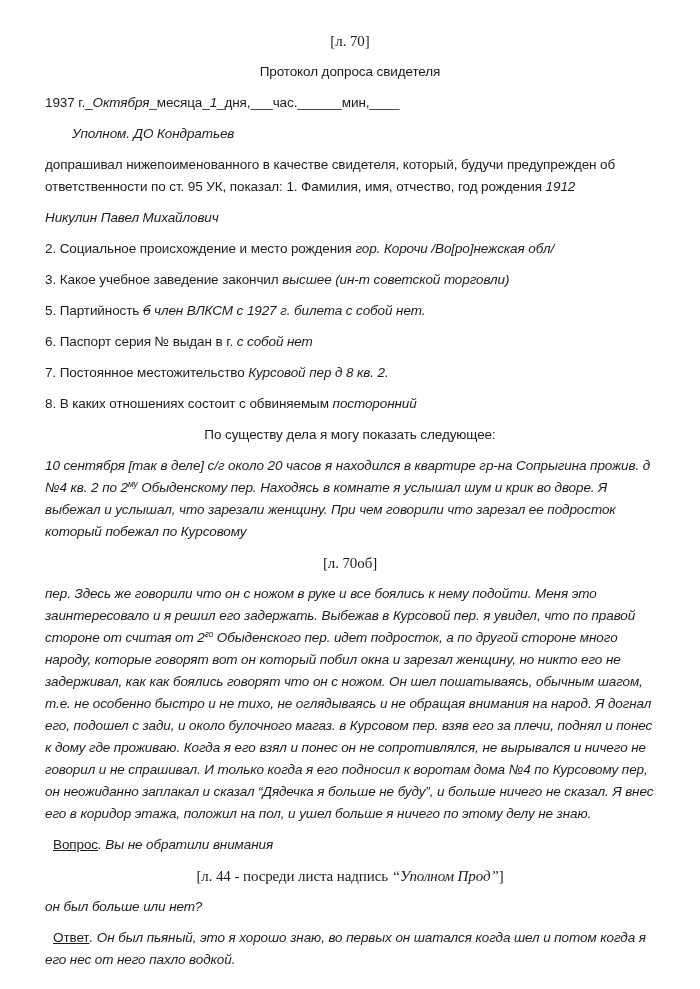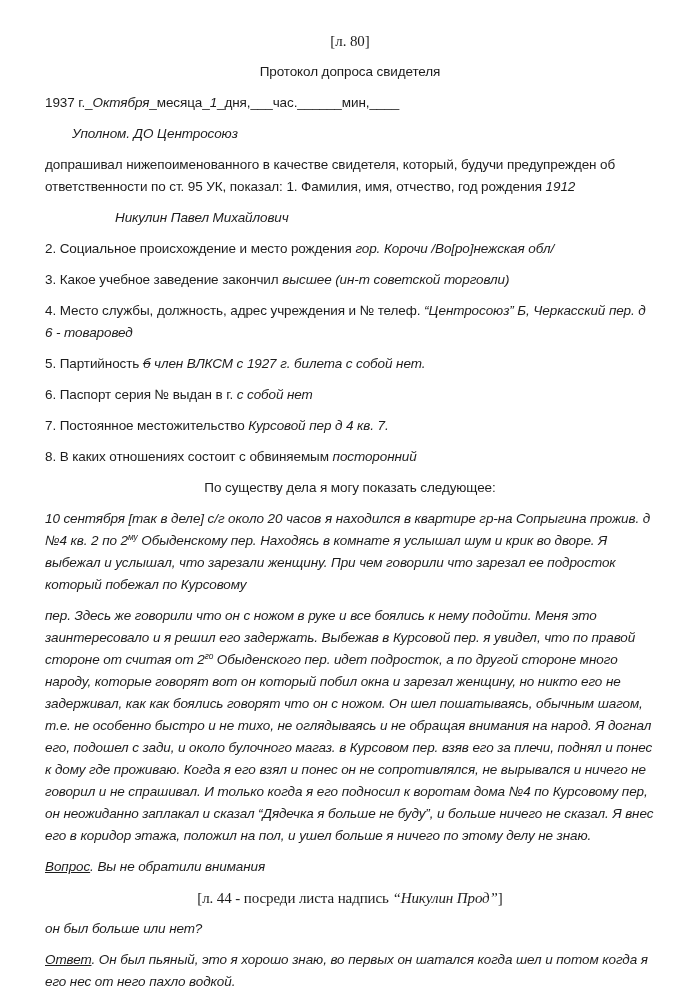--- a/index.html
+++ b/index.html
@@ -23,48 +23,48 @@
     line-height: 22px;
     letter-spacing: -0.1px;
   }
   p.align-center { text-align: center; }
   p.font-serif {
     font-family: "Liberation Serif", serif;
     font-size: 15px;
   }
   .s-i  { font-style: italic; }
   .s-b  { font-weight: normal; }
-  .s-ui { font-style: italic; text-decoration: underline; }
+  .s-ui { text-decoration: underline; margin-left: 8px; }
   .s-si { font-style: italic; text-decoration: line-through; }
   .s-supi {
     font-style: italic;
     vertical-align: super;
     font-size: 0.62em;
     line-height: 0;
   }
 </style>
 </head>
 <body>
 
 <div class="page">
   <div id="doc-body">
-      <p class="para align-center font-serif"><span>[л. 80]</span></p>
+      <p class="para align-center font-serif"><span>[л. 70]</span></p>
       <p class="para align-center"><span class="s-b">Протокол допроса свидетеля</span></p>
       <p class="para"><span>1937 г._</span><span class="s-i">Октября</span><span>_месяца_</span><span class="s-i">1</span><span>_дня,___час.______мин,____</span></p>
-      <p class="para" style="margin-left: 27px;"><span class="s-i">Уполном. ДО Центросоюз</span></p>
+      <p class="para" style="margin-left: 27px;"><span class="s-i">Уполном. ДО Кондратьев</span></p>
       <p class="para"><span>допрашивал нижепоименованного в качестве свидетеля, который, будучи предупрежден об ответственности по ст. 95 УК, показал: 1. Фамилия, имя, отчество, год рождения </span><span class="s-i">1912</span></p>
-      <p class="para" style="margin-left: 70px;"><span class="s-i">Никулин Павел Михайлович</span></p>
+      <p class="para" style=""><span class="s-i">Никулин Павел Михайлович</span></p>
       <p class="para"><span>2. Социальное происхождение и место рождения </span><span class="s-i">гор. Корочи /Во[ро]нежская обл/</span></p>
       <p class="para"><span>3. Какое учебное заведение закончил </span><span class="s-i">высшее (ин-т советской торговли)</span></p>
-      <p class="para"><span>4. Место службы, должность, адрес учреждения и № телеф.  </span><span class="s-i">“Центросоюз” Б, Черкасский пер. д 6 - товаровед</span></p>
       <p class="para"><span>5. Партийность </span><span class="s-si">б</span><span> </span><span class="s-i">член ВЛКСМ с 1927 г. билета с собой нет.</span></p>
       <p class="para"><span>6. Паспорт серия   № выдан в г. </span><span class="s-i">с собой нет</span></p>
-      <p class="para"><span>7. Постоянное местожительство </span><span class="s-i">Курсовой пер д 4 кв. 7.</span></p>
+      <p class="para"><span>7. Постоянное местожительство </span><span class="s-i">Курсовой пер д 8 кв. 2.</span></p>
       <p class="para"><span>8. В каких отношениях состоит с обвиняемым </span><span class="s-i">посторонний</span></p>
       <p class="para align-center"><span class="s-b">По существу дела я могу показать следующее:</span></p>
       <p class="para"><span class="s-i">10 сентября [так в деле] с/г около 20 часов я находился в квартире гр-на Сопрыгина прожив. д №4 кв. 2 по 2</span><span class="s-supi">му</span><span class="s-i"> Обыденскому пер. Находясь в комнате я услышал шум и крик во дворе. Я выбежал и услышал, что зарезали женщину. При чем говорили что зарезал ее подросток который побежал по Курсовому</span></p>
+      <p class="para align-center font-serif"><span>[л. 70об]</span></p>
       <p class="para"><span class="s-i">пер. Здесь же говорили что он с ножом в руке и все боялись к нему подойти. Меня это заинтересовало и я решил его задержать. Выбежав в Курсовой пер. я увидел, что по правой стороне от считая от 2</span><span class="s-supi">го</span><span class="s-i"> Обыденского пер. идет подросток, а по другой стороне много народу, которые говорят вот он который побил окна и зарезал женщину, но никто его не задерживал, как как боялись говорят что он с ножом. Он шел пошатываясь, обычным шагом, т.е. не особенно быстро и не тихо, не оглядываясь и не обращая внимания на народ. Я догнал его, подошел с зади, и около булочного магаз. в Курсовом пер. взяв его за плечи, поднял и понес к дому где проживаю. Когда я его взял и понес он не сопротивлялся, не вырывался и ничего не говорил и не спрашивал. И только когда я его подносил к воротам дома №4 по Курсовому пер, он неожиданно заплакал и сказал “Дядечка я больше не буду”, и больше ничего не сказал. Я внес его в коридор этажа, положил на пол, и ушел больше я ничего по этому делу не знаю.</span></p>
       <p class="para"><span class="s-ui">Вопрос</span><span class="s-i">. Вы не обратили внимания</span></p>
-      <p class="para align-center font-serif"><span>[л. 44 - посреди листа надпись </span><span class="s-i">“Никулин Прод”</span><span>]</span></p>
+      <p class="para align-center font-serif"><span>[л. 44 - посреди листа надпись </span><span class="s-i">“Уполном Прод”</span><span>]</span></p>
       <p class="para"><span class="s-i">он был больше или нет?</span></p>
       <p class="para"><span class="s-ui">Ответ</span><span class="s-i">. Он был пьяный, это я хорошо знаю, во первых он шатался когда шел и потом когда я его нес от него пахло водкой.</span></p>
     </div>
 </div>
 
 </body></html>

